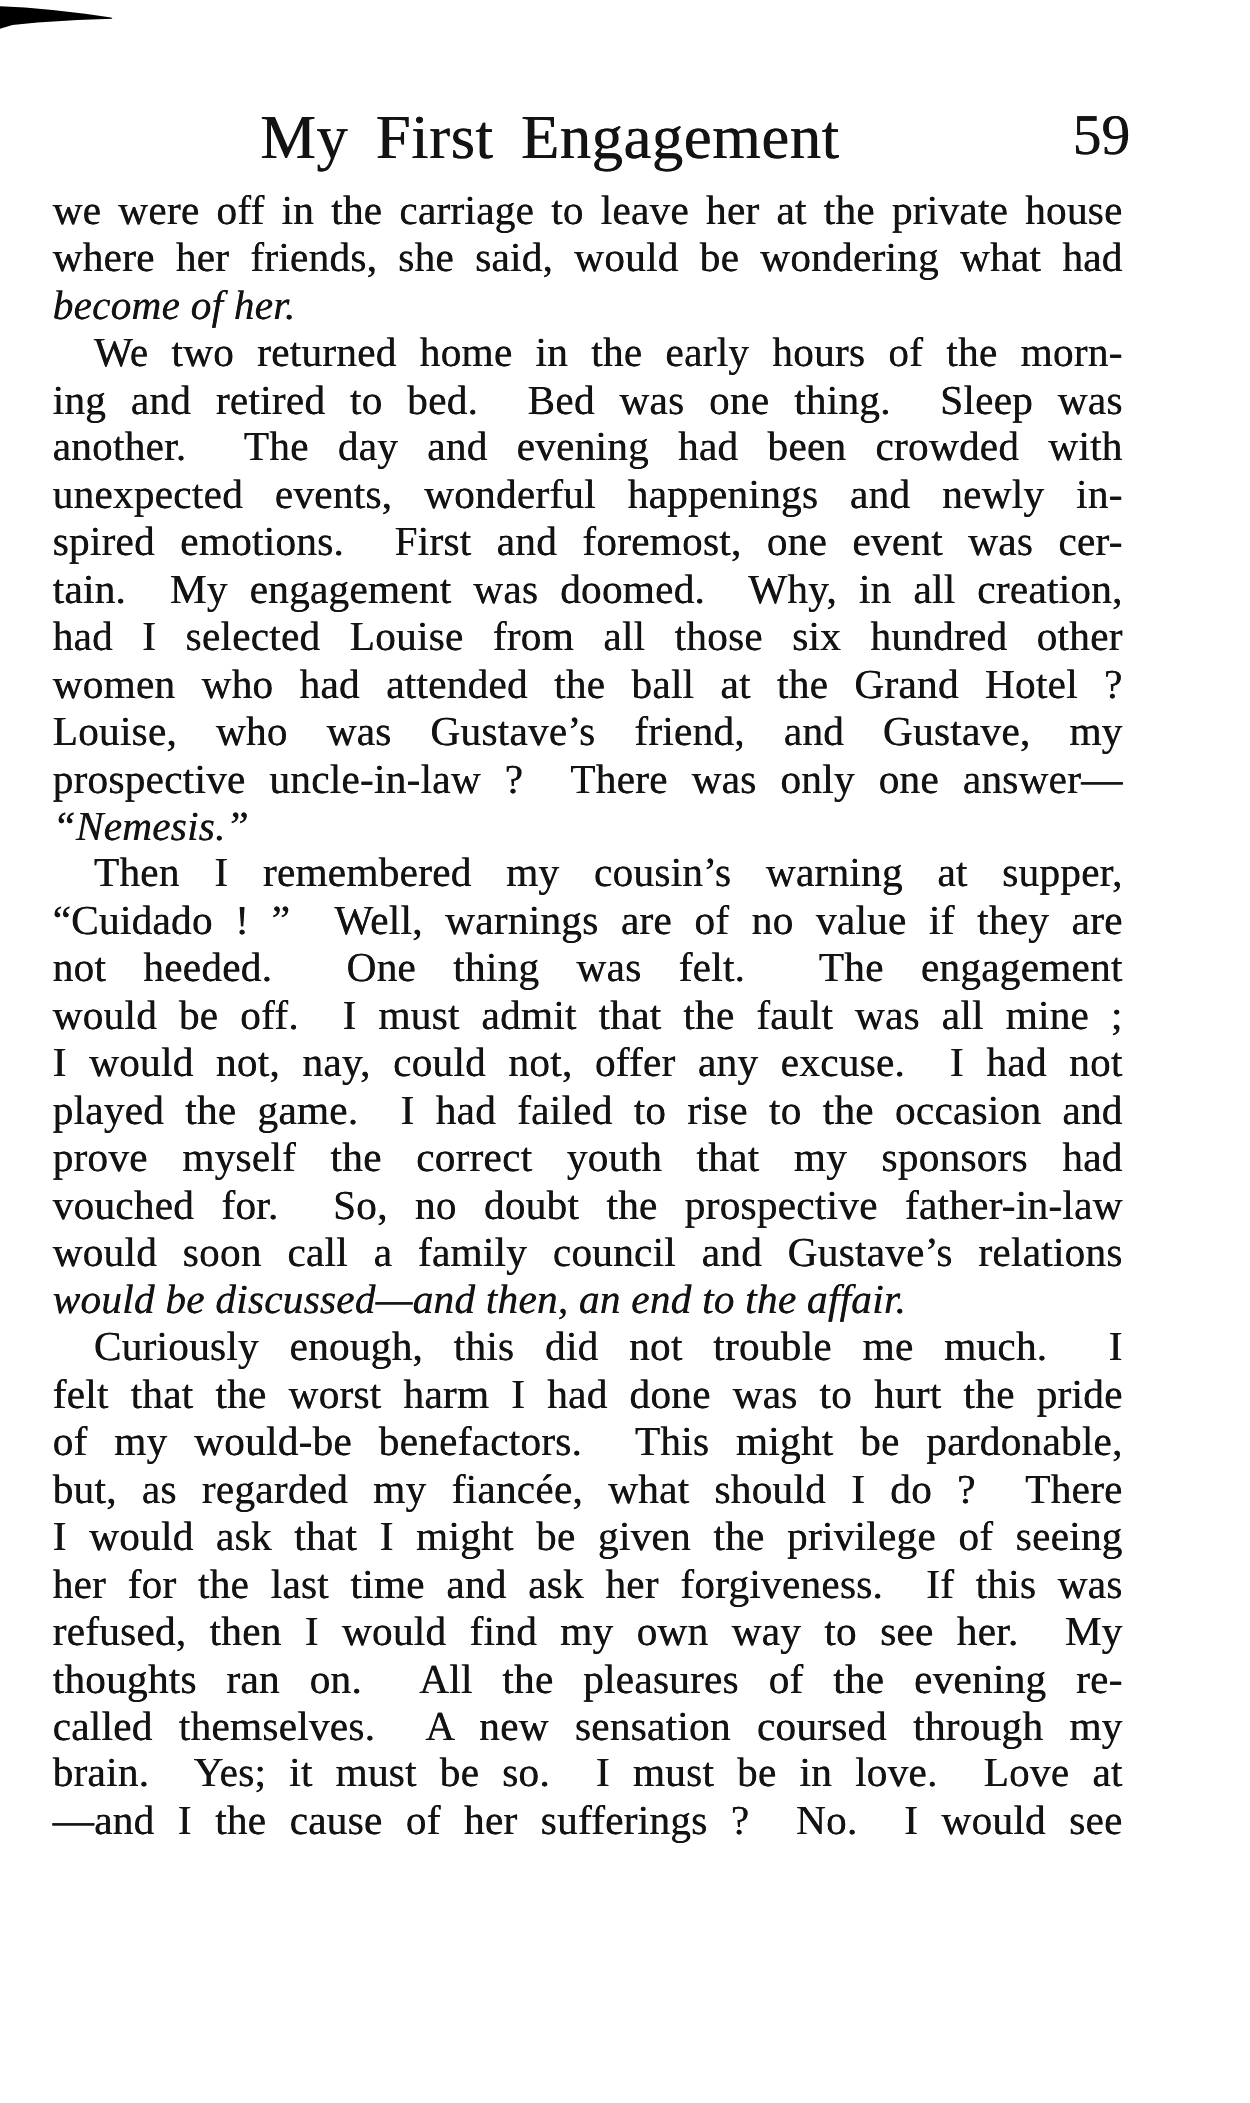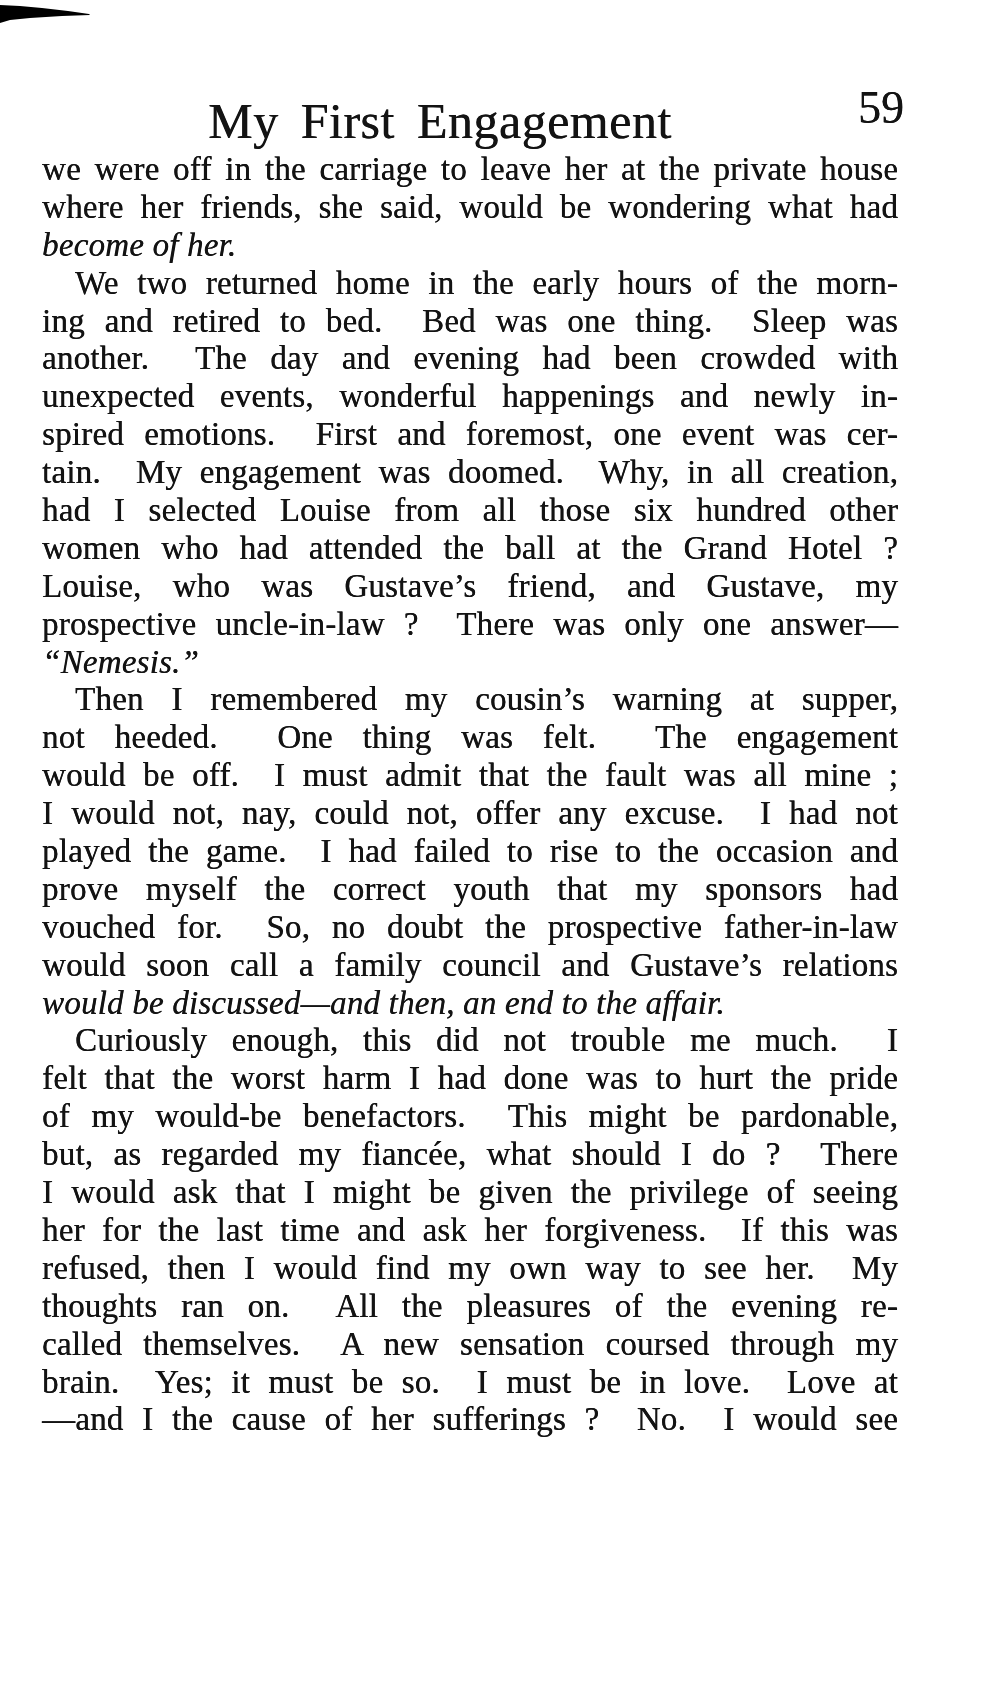--- a/index.html
+++ b/index.html
@@ -16,21 +16,21 @@
   }
   .page {
     position: absolute; inset: 0;
     background: var(--paper);
   }
   .smudge {
     position: absolute; top: 2px; left: 0;
   }
   .title {
     position: absolute;
-    left: 208px; top: 96px;
+    left: 208px; top: 84px;
     font-size: 50px;
     font-weight: normal;
     line-height: 1;
     word-spacing: 9px;
     letter-spacing: 0.5px;
     text-shadow: 0.5px 0 0 var(--ink);
     white-space: nowrap;
   }
   .folio {
     position: absolute;
@@ -87,20 +87,21 @@
         <div class="line"><span>spired emotions.  First and foremost, one event was cer-</span></div>
         <div class="line"><span>tain.  My engagement was doomed.  Why, in all creation,</span></div>
         <div class="line"><span>had I selected Louise from all those six hundred other</span></div>
         <div class="line"><span>women who had attended the ball at the Grand Hotel ?</span></div>
         <div class="line"><span>Louise, who was Gustave’s friend, and Gustave, my</span></div>
         <div class="line"><span>prospective uncle-in-law ?  There was only one answer—</span></div>
         <div class="line end"><span>“Nemesis.”</span></div>
       </div>
       <div>
         <div class="line indent"><span>Then I remembered my cousin’s warning at supper,</span></div>
+        <div class="line"><span>“Cuidado ! ”  Well, warnings are of no value if they are</span></div>
         <div class="line"><span>not heeded.  One thing was felt.  The engagement</span></div>
         <div class="line"><span>would be off.  I must admit that the fault was all mine ;</span></div>
         <div class="line"><span>I would not, nay, could not, offer any excuse.  I had not</span></div>
         <div class="line"><span>played the game.  I had failed to rise to the occasion and</span></div>
         <div class="line"><span>prove myself the correct youth that my sponsors had</span></div>
         <div class="line"><span>vouched for.  So, no doubt the prospective father-in-law</span></div>
         <div class="line"><span>would soon call a family council and Gustave’s relations</span></div>
         <div class="line end"><span>would be discussed—and then, an end to the affair.</span></div>
       </div>
       <div>

